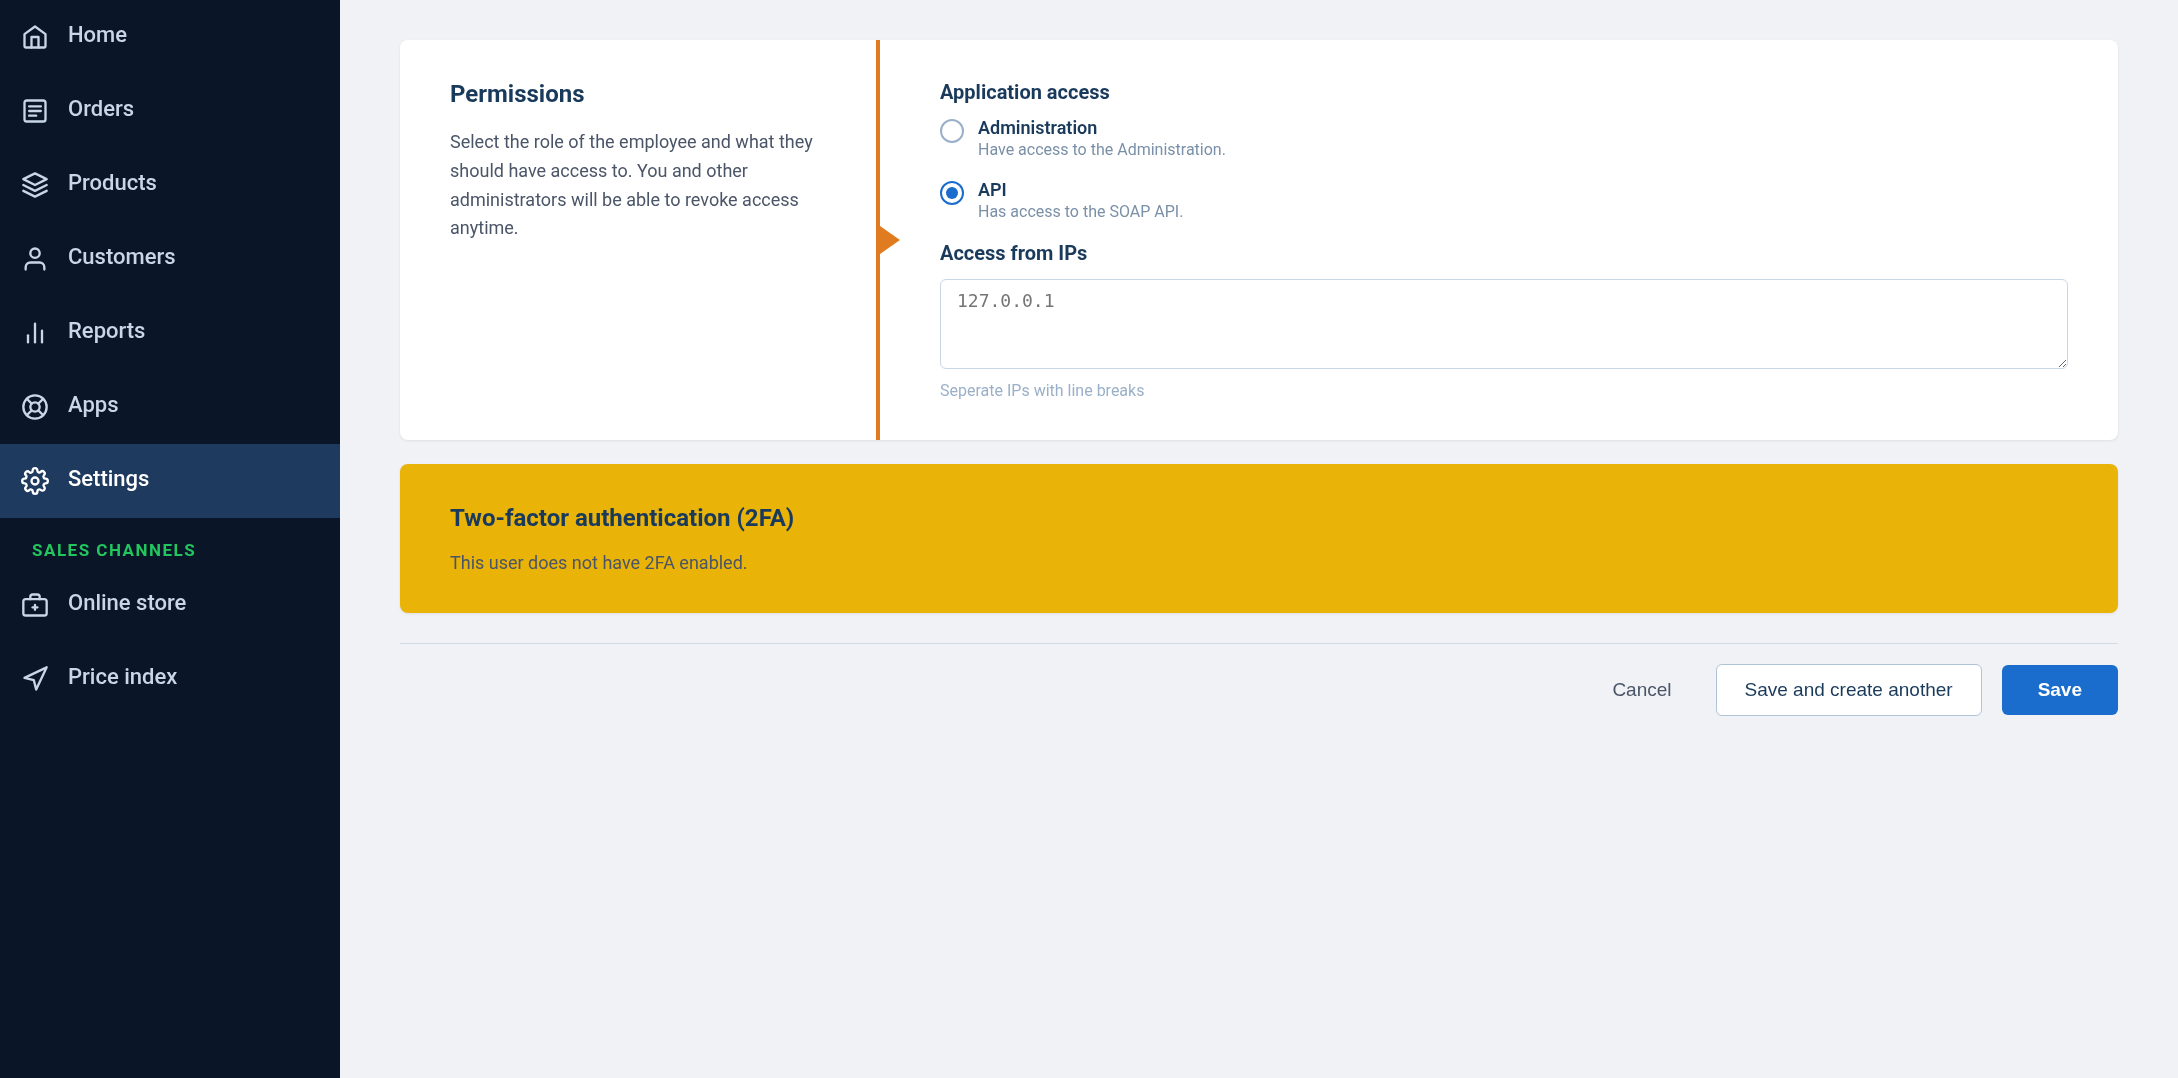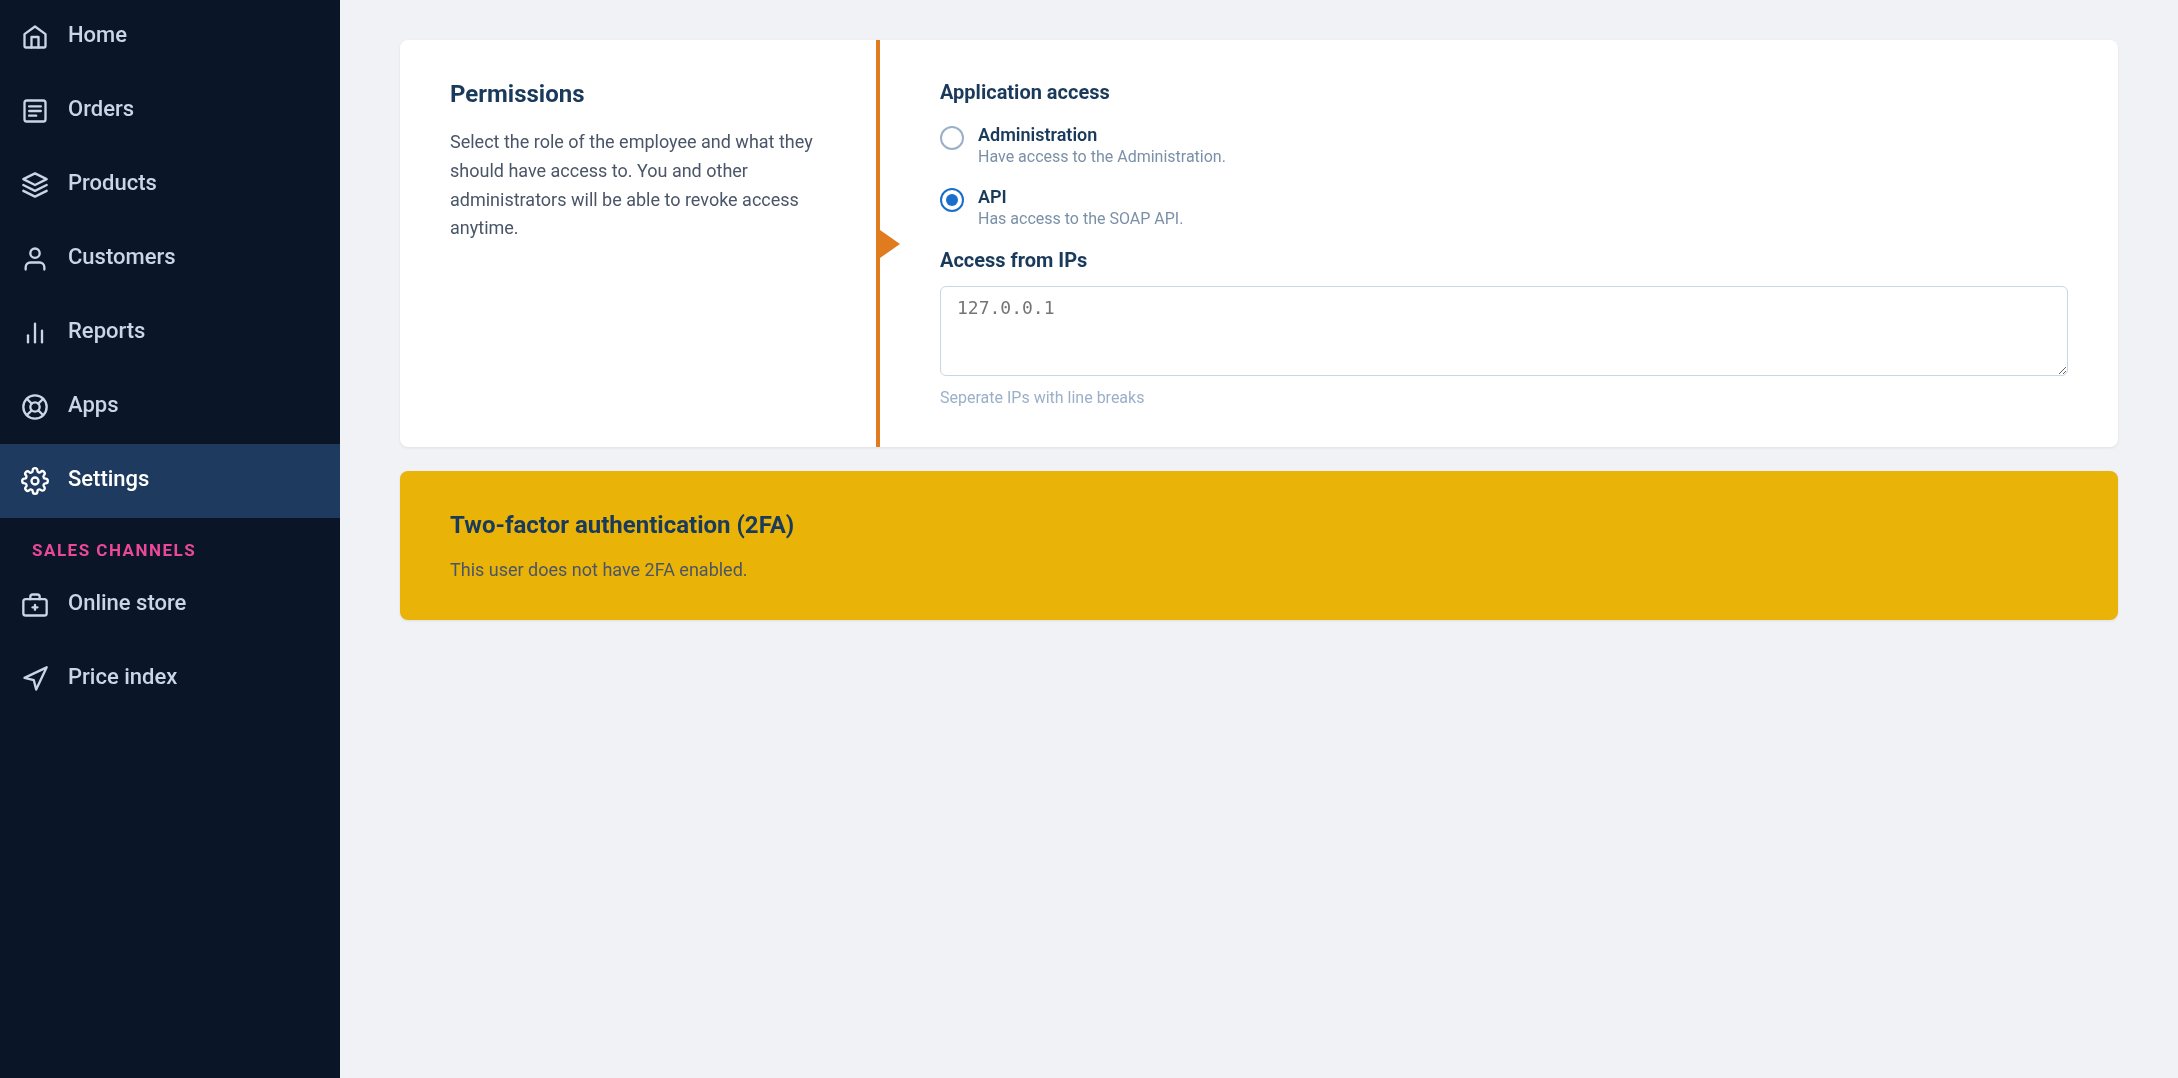--- a/index.html
+++ b/index.html
@@ -27,21 +27,21 @@
       font-weight: 500;
       color: #c8d6e8;
       transition: background 0.15s;
     }
     .sidebar-item.active { background: #1e3a5f; color: #fff; }
     .sidebar-item .icon { width: 30px; height: 30px; display: flex; align-items: center; justify-content: center; flex-shrink: 0; }
     .sidebar-section-label {
       padding: 22px 32px 8px 32px;
       font-size: 17px;
       font-weight: 700;
-      color: #ec4899;
+      color: #22c55e;
       letter-spacing: 1.5px;
       text-transform: uppercase;
     }
 
     
     .main-content {
       flex: 1;
       display: flex;
       flex-direction: column;
       overflow-y: auto;
@@ -95,21 +95,21 @@
     .section-desc {
       font-size: 18px;
       color: #4a5568;
       line-height: 1.6;
     }
 
     .app-access-title {
       font-size: 20px;
       font-weight: 700;
       color: #1a3a5c;
-      margin-bottom: 20px;
+      margin-bottom: 13px;
     }
 
     .radio-option {
       display: flex;
       align-items: flex-start;
       gap: 14px;
       margin-bottom: 20px;
     }
 
     .radio-circle {
@@ -372,13 +372,18 @@
       <textarea class="ips-textarea" placeholder="127.0.0.1" style=""></textarea>
       <div class="ips-hint">Seperate IPs with line breaks</div>
     </div>
   </div>
 
   <div class="twofa-card">
     <div class="section-title">Two-factor authentication (2FA)</div>
     <div class="twofa-desc">This user does not have 2FA enabled.</div>
   </div>
 
+  <div class="footer-bar">
+    <button class="btn-cancel">Cancel</button>
+    <button class="btn-save-another">Save and create another</button>
+    <button class="btn-save">Save</button>
+  </div>
 </div>
 
 </body></html>

